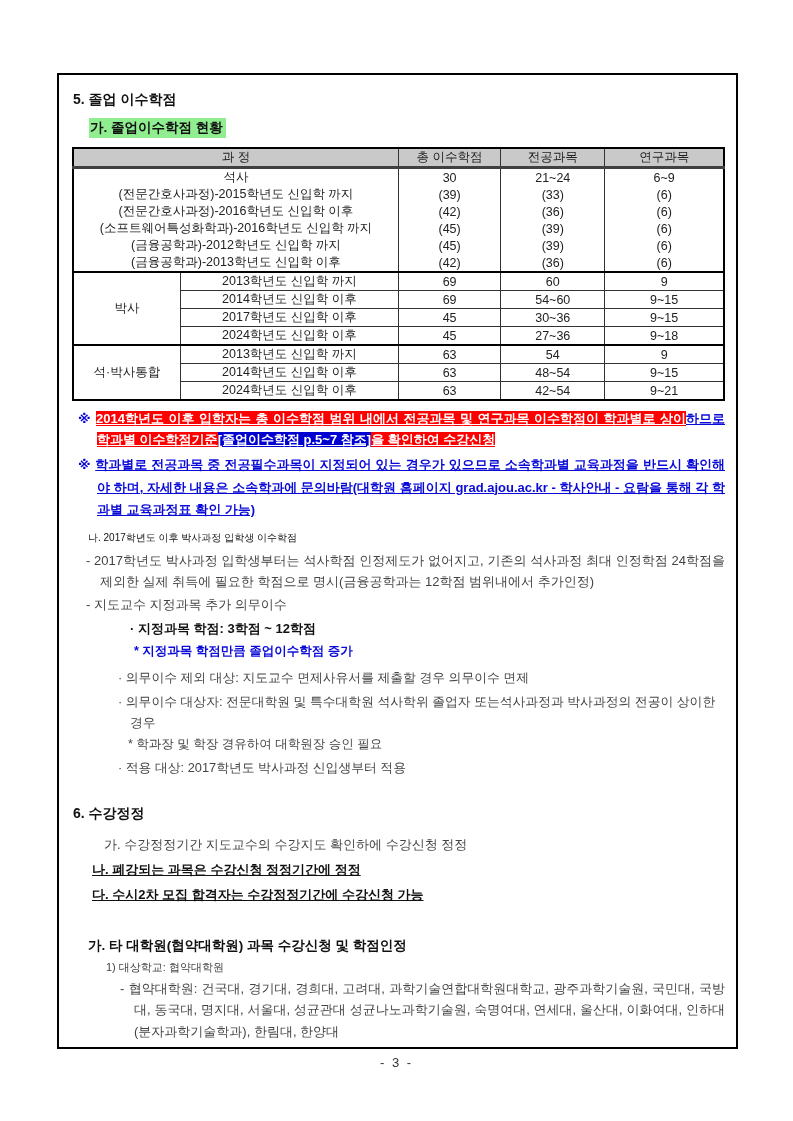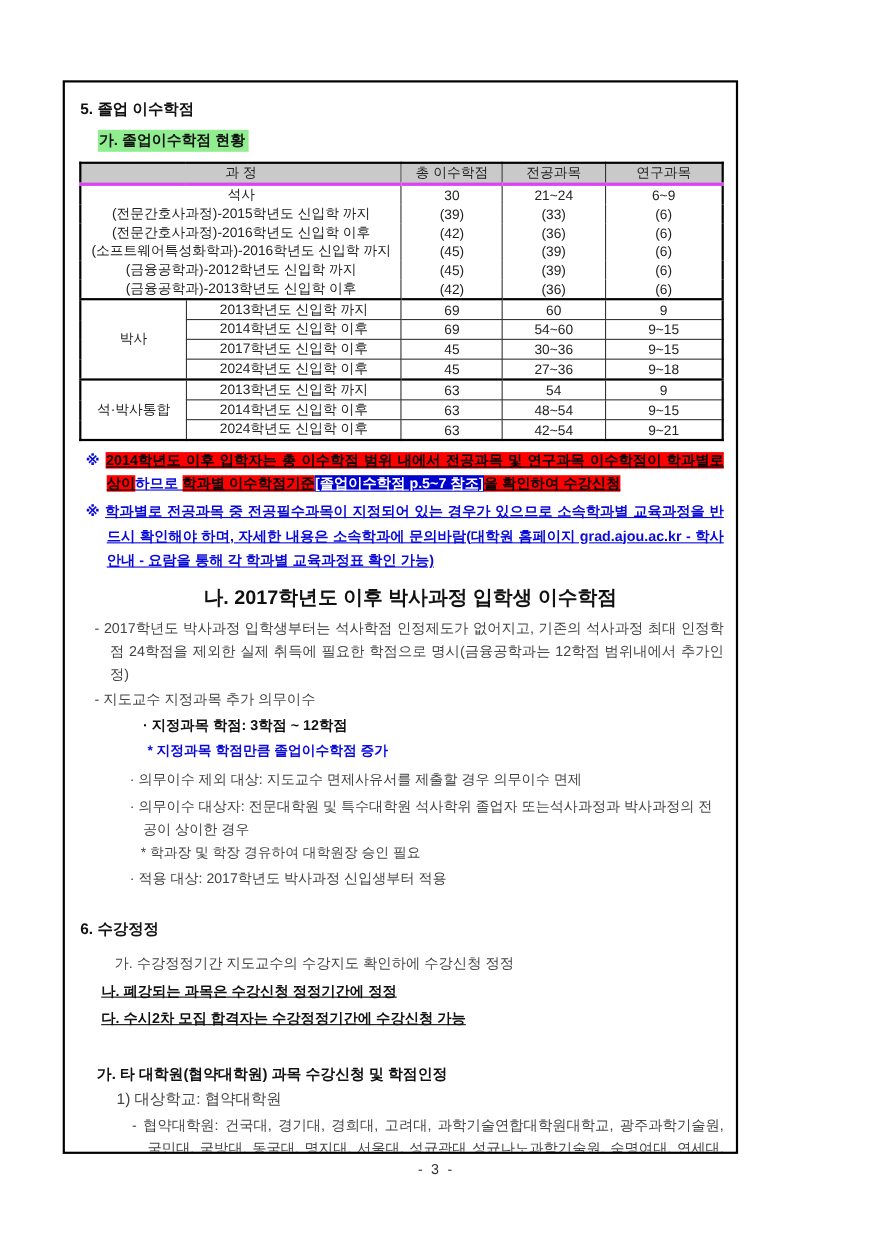--- a/index.html
+++ b/index.html
@@ -7,21 +7,21 @@
   body {
     width: 793px; height: 1121px;
     position: relative;
     font-family: "Liberation Sans", "DejaVu Sans", sans-serif;
     color: #2b2b2b;
     -webkit-font-smoothing: antialiased;
   }
   .page-box {
     position: absolute;
     left: 57px; top: 73px;
-    width: 614px; height: 976px;
+    width: 681px; height: 976px;
     border: 2px solid #000;
     padding: 16px 11px 0 13px;
     overflow: hidden;
   }
   
   .h-main { font-size: 14px; font-weight: bold; color: #111; margin: 0 0 9px 1px; }
   .h-green {
     display: inline-block;
     font-size: 13.5px; font-weight: bold; color: #111;
     background: #90ee90;
@@ -41,62 +41,62 @@
     font-size: 12.5px;
     text-align: center;
     height: 17px;
     padding: 0 2px;
     color: #222;
     overflow: hidden;
     white-space: nowrap;
   }
   table.credits th {
     background: #c9c9c9;
-    border-bottom: 3px solid #d946ef;
+    border-bottom: 3px solid #404040;
     font-weight: normal;
     height: 19px;
   }
   tr.mrow td { border-top: 0; border-bottom: 0; }
   tr.mrow-first td { border-top: 1px solid #333; }
   tr.grp-first td { border-top: 2px solid #000; }
   
   .notice {
     font-size: 13px; line-height: 21px;
     margin: 3px 0 4px 6px;
     padding-left: 19px; text-indent: -19px;
     text-align: justify;
   }
   .n-marker { color: #0a0ad8; font-weight: bold; }
-  .hl-red  { background: #ff0000; color: #000000; font-weight: bold; text-decoration: underline; }
+  .hl-red  { background: #ff0000; color: #ffffff; font-weight: bold; text-decoration: underline; }
   .hl-blue { background: #0000cf; color: #fff; font-weight: bold; text-decoration: underline; }
   .t-blue-b { color: #0a0ad8; font-weight: bold; text-decoration: underline; }
   .notice-blue { line-height: 22.5px; }
   
-  .na-head { font-size: 18px; font-weight: bold; color: #111; margin: 9px 0 5px 16px; text-align: center; }
+  .na-head { font-size: 10px; font-weight: normal; color: #111; margin: 9px 0 5px 16px; }
   .na-dash {
     font-size: 13px; line-height: 21px; color: #444;
     margin-left: 14px; padding-left: 14px; text-indent: -14px;
     text-align: justify; margin-bottom: 2px;
   }
   .na-dot-bold { font-size: 13px; font-weight: bold; color: #111; margin: 5px 0 5px 58px; }
   .na-star-blue { font-size: 12.5px; font-weight: bold; color: #0a0ad8; margin: 2px 0 7px 62px; }
   .na-dot {
     font-size: 12.8px; line-height: 21px; color: #444;
     margin-left: 46px; margin-bottom: 3px;
     padding-left: 12px; text-indent: -12px;
   }
   .na-star { font-size: 12.5px; color: #444; margin: 1px 0 4px 56px; }
   
   .sec6 { margin-top: 27px; }
   .s6-item { font-size: 13px; line-height: 25px; margin-left: 32px; color: #444; }
   .s6-item-bold { font-size: 13px; line-height: 25px; margin-left: 20px; font-weight: bold; color: #111; text-decoration: underline; }
   
   .sec7 { margin-top: 30px; }
   .s7-ga { font-size: 13.5px; font-weight: bold; color: #111; margin: 6px 0 5px 16px; }
-  .s7-num { font-size: 14px; color: #444; margin: 2px 0 3px 34px; }
+  .s7-num { font-size: 11px; color: #444; margin: 2px 0 3px 34px; }
   .s7-dash {
     font-size: 13px; line-height: 21.5px; color: #444;
     margin-left: 48px; padding-left: 14px; text-indent: -14px;
     text-align: justify; margin-bottom: 3px;
   }
   
   .page-num {
     position: absolute;
     left: 0; top: 1055px; width: 793px;
     text-align: center;

